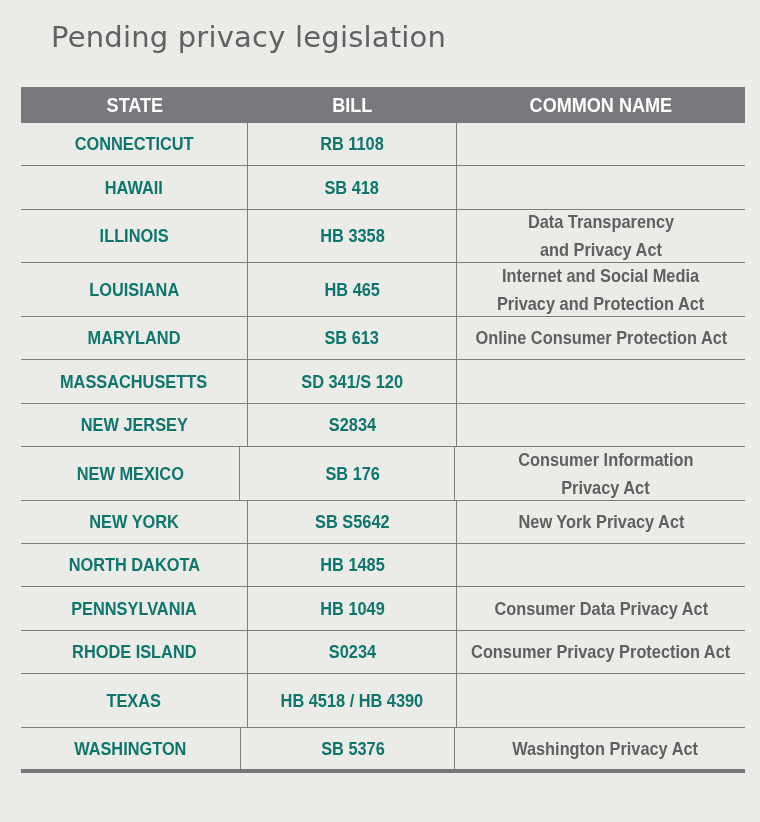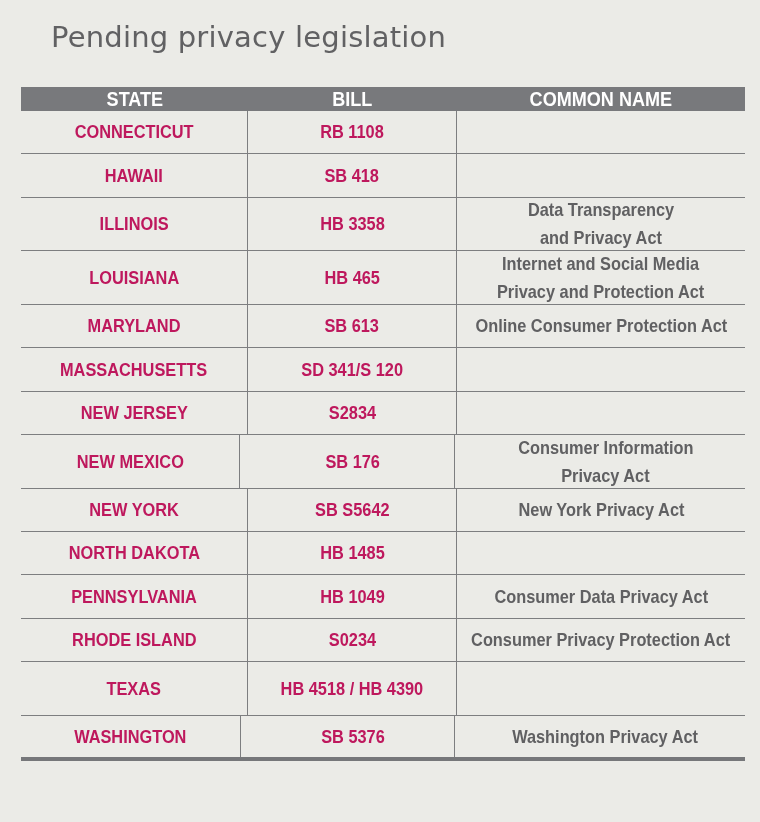--- a/index.html
+++ b/index.html
@@ -6,35 +6,35 @@
     body {
       width: 760px; height: 822px; background: #ebebe7; position: relative;
       overflow: hidden; font-family: "Liberation Sans", sans-serif; color: #5e5e60;
     }
     .title {
       position: absolute; left: 27px; top: 20px; font-size: 29px; color: #616163;
       font-family: "DejaVu Sans", sans-serif; letter-spacing: 0.2px; white-space: nowrap; margin-left: 24px;
     }
     .table { position: absolute; left: 21px; top: 87px; width: 724px; }
     .thead {
-      display: flex; height: 24px; background: #78797c; color: #ffffff;
+      display: flex; height: 36px; background: #78797c; color: #ffffff;
     }
     .th {
       display: flex; align-items: center; justify-content: center;
       font-weight: bold; font-size: 21px;
     }
     .th span, .td span { display: inline-block; transform: scaleX(0.86); white-space: nowrap; }
     .c1 { width: 227px; }
     .c2 { width: 209px; }
     .c3 { width: 288px; }
     .row { display: flex; border-bottom: 1.5px solid #7d7e80; box-sizing: border-box; }
     .row.last { border-bottom: 4px solid #76777a; }
     .td {
       display: flex; align-items: center; justify-content: center; text-align: center;
-      font-weight: bold; font-size: 19px; color: #be185d; line-height: 28px;
+      font-weight: bold; font-size: 19px; color: #0f766e; line-height: 28px;
     }
     .td.c1, .td.c2 { border-right: 1.5px solid #7d7e80; box-sizing: border-box; }
     .td.c3 { flex-direction: column; font-weight: bold; font-size: 19px; color: #606062; }
   </style>
 </head>
 <body>
 
 <div class="title">Pending privacy legislation</div>
 
 <div class="table">

